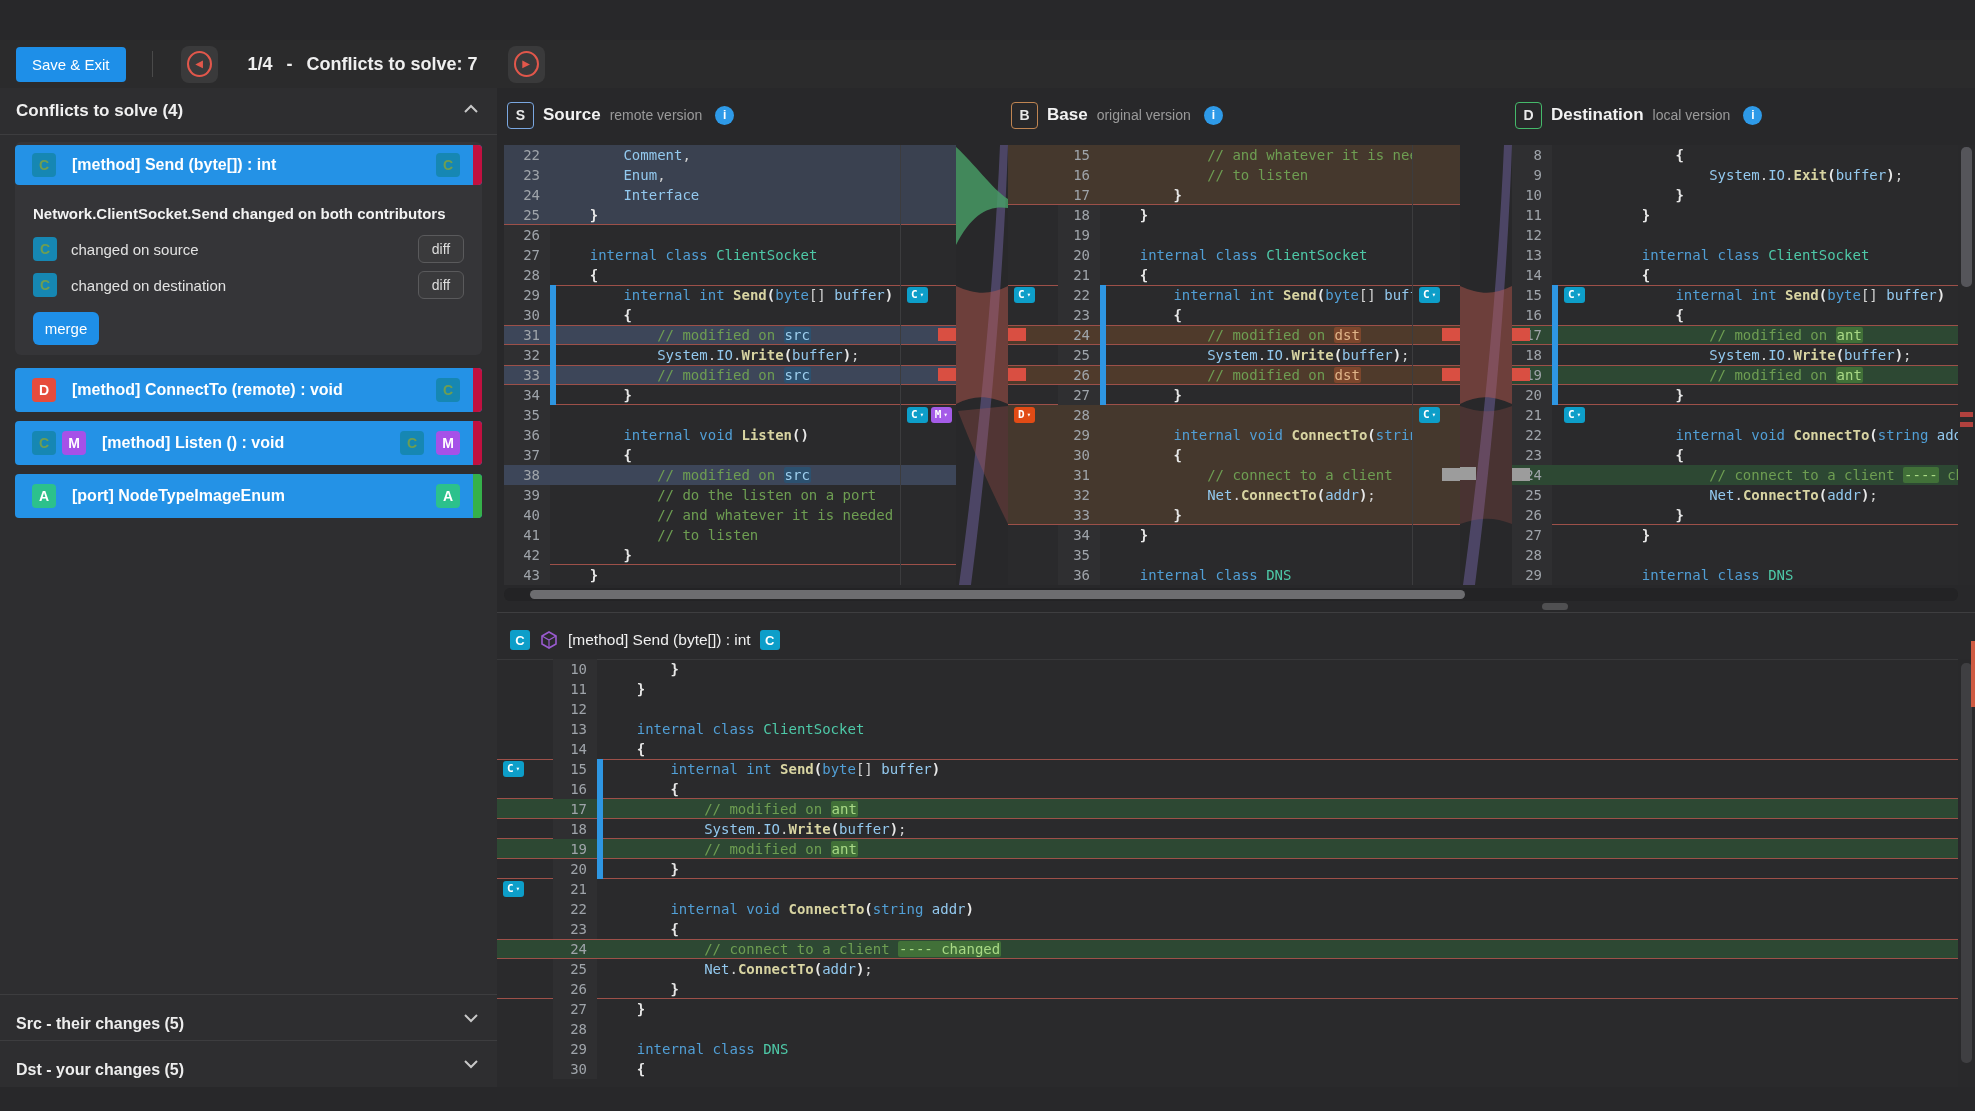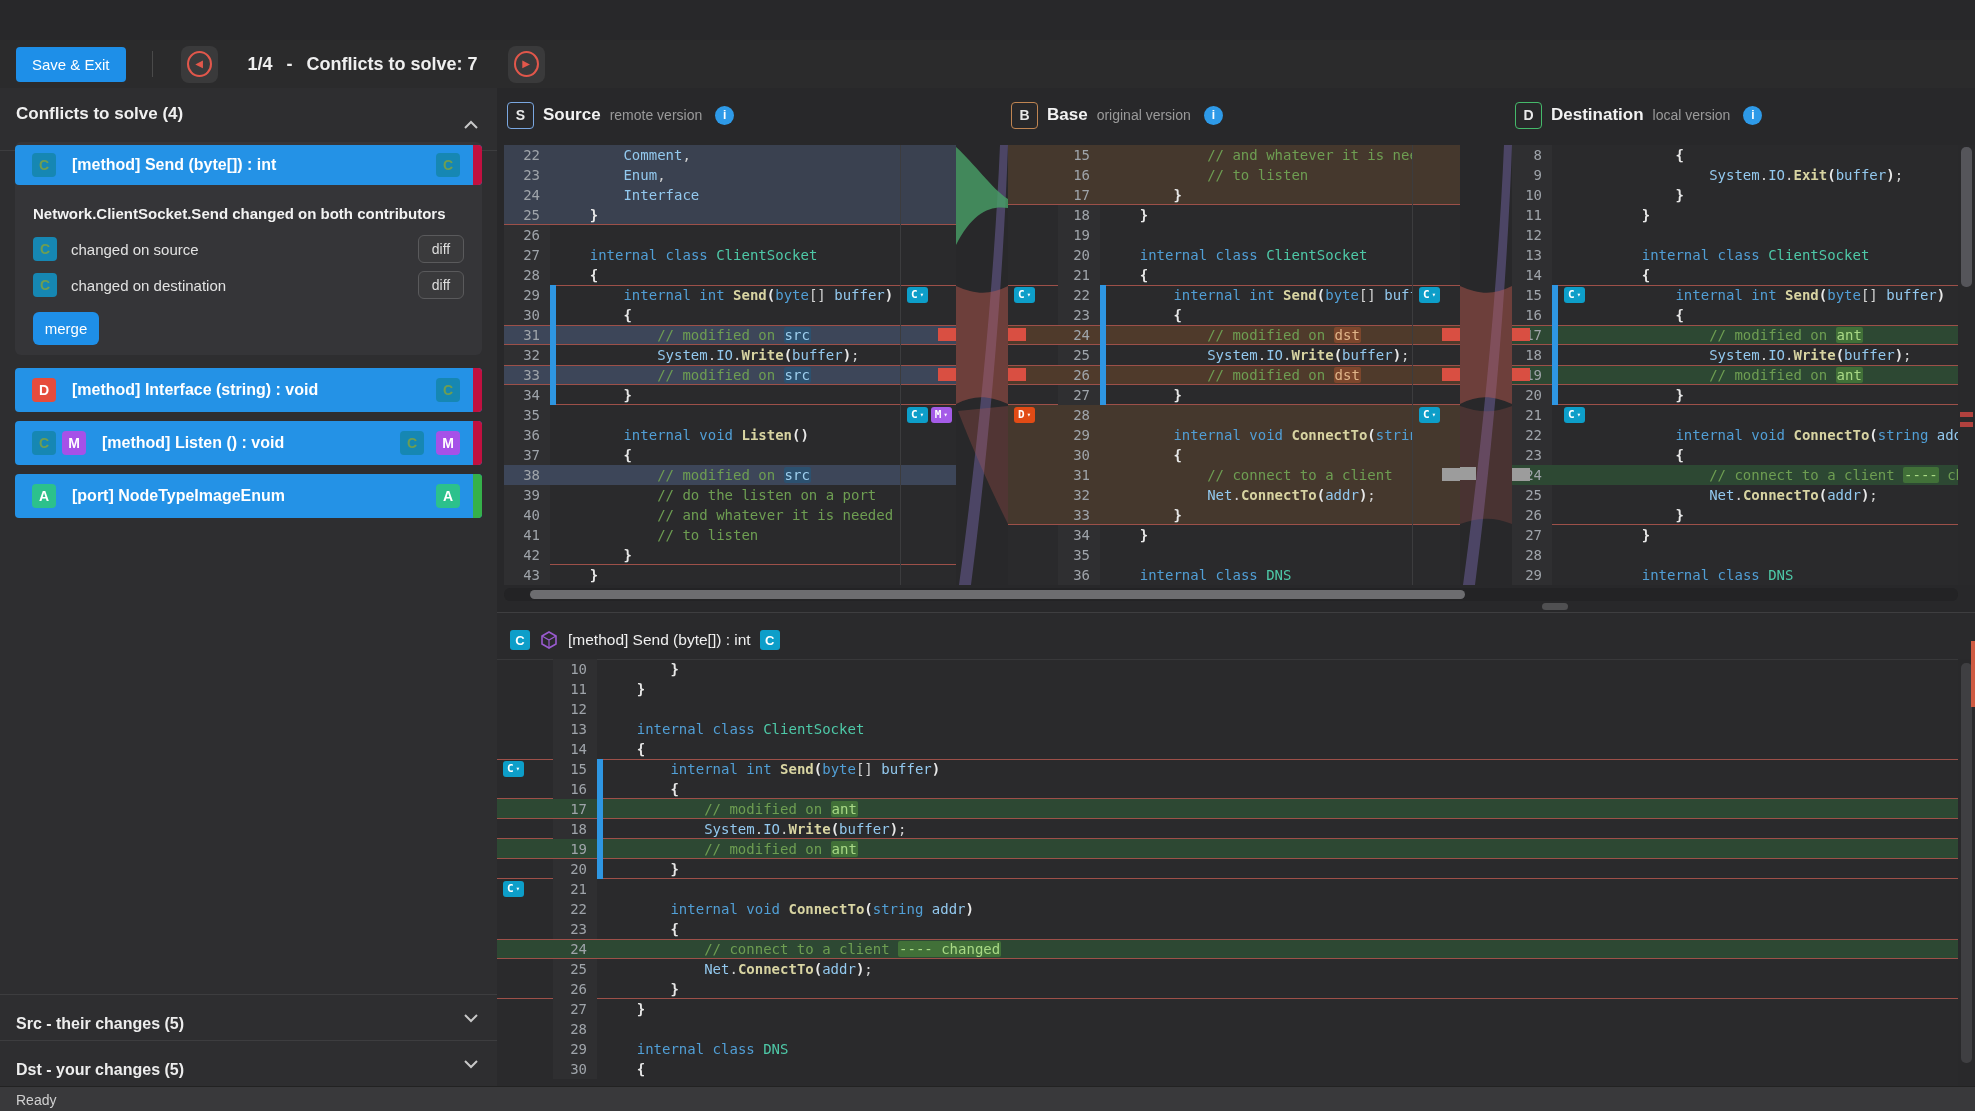--- a/index.html
+++ b/index.html
@@ -24,22 +24,22 @@
   .navbtn{margin-left:28px;width:37px;height:37px;background:#3a3a3b;border:none;border-radius:8px;
           display:flex;align-items:center;justify-content:center;}
   .navbtn .ring{width:22px;height:22px;border:2px solid #e2574b;border-radius:50%;
                 display:flex;align-items:center;justify-content:center;color:#e2574b;font-size:10px;line-height:1;}
   .tb-progress{margin-left:30px;font-size:18px;font-weight:600;color:#efefef;display:flex;gap:14px;}
   .navbtn.next{margin-left:30px;}
 
   
   .sidebar{position:absolute;left:0;top:88px;width:497px;height:998px;background:#2e2e30;
            border-right:1px solid #1e1e1f;}
-  .sb-header{position:absolute;left:0;top:16px;width:100%;height:46px;border-bottom:1px solid #3d3d3f;
-             display:flex;align-items:flex-start;}
+  .sb-header{position:absolute;left:0;top:0;width:100%;height:46px;border-bottom:1px solid #3d3d3f;
+             display:flex;align-items:center;}
   .sb-header .t{margin-left:16px;font-size:17px;font-weight:700;color:#f0f0f0;}
   .sb-header svg{position:absolute;right:18px;top:16px;}
 
   .card{position:absolute;left:15px;top:54px;width:467px;height:213px;background:#353538;border-radius:6px;}
   .sel-row{position:absolute;left:0;top:3px;width:467px;height:40px;background:#2492e6;border-radius:4px;
            display:flex;align-items:center;}
   .stripe{position:absolute;right:0;top:0;width:9px;height:100%;border-radius:0 4px 4px 0;}
   .stripe.red{background:#c11040;} .stripe.green{background:#35b14a;}
   .cb{display:inline-flex;align-items:center;justify-content:center;width:24px;height:24px;border-radius:4px;
       font-size:14px;font-weight:700;color:#fff;flex:0 0 auto;}
@@ -186,21 +186,21 @@
       <div class="chg-row" style="top:129px;">
         <span class="cb c">C</span>
         <span class="lbl">changed on destination</span>
         <button class="btn-diff">diff</button>
       </div>
       <button class="btn-merge">merge</button>
     </div>
 
     <div class="citem" style="top:280px;">
       <span class="cb d">D</span>
-      <span class="title">[method] Interface (string) : void</span>
+      <span class="title">[method] ConnectTo (remote) : void</span>
       <span class="rbadges">
         <span class="cb c">C</span>
       </span>
       <span class="stripe red"></span>
     </div>
 
     <div class="citem" style="top:333px;">
       <span class="cb c">C</span>
       <span class="cb m">M</span>
       <span class="title">[method] Listen () : void</span>
@@ -880,16 +880,13 @@
             <div class="codecol">    <span class="b">{</span></div>
           </div>
         </div>
       <div class="vscroll-bot">
         <div class="vthumb" style="top:4px;height:400px;background:#3f3f42;"></div>
       </div>
       <div class="omark"></div>
     </div>
   </div>
 
-  <div class="statusbar">
-    <span class="t">Ready</span>
-  </div>
 </div>
 
 </body></html>

